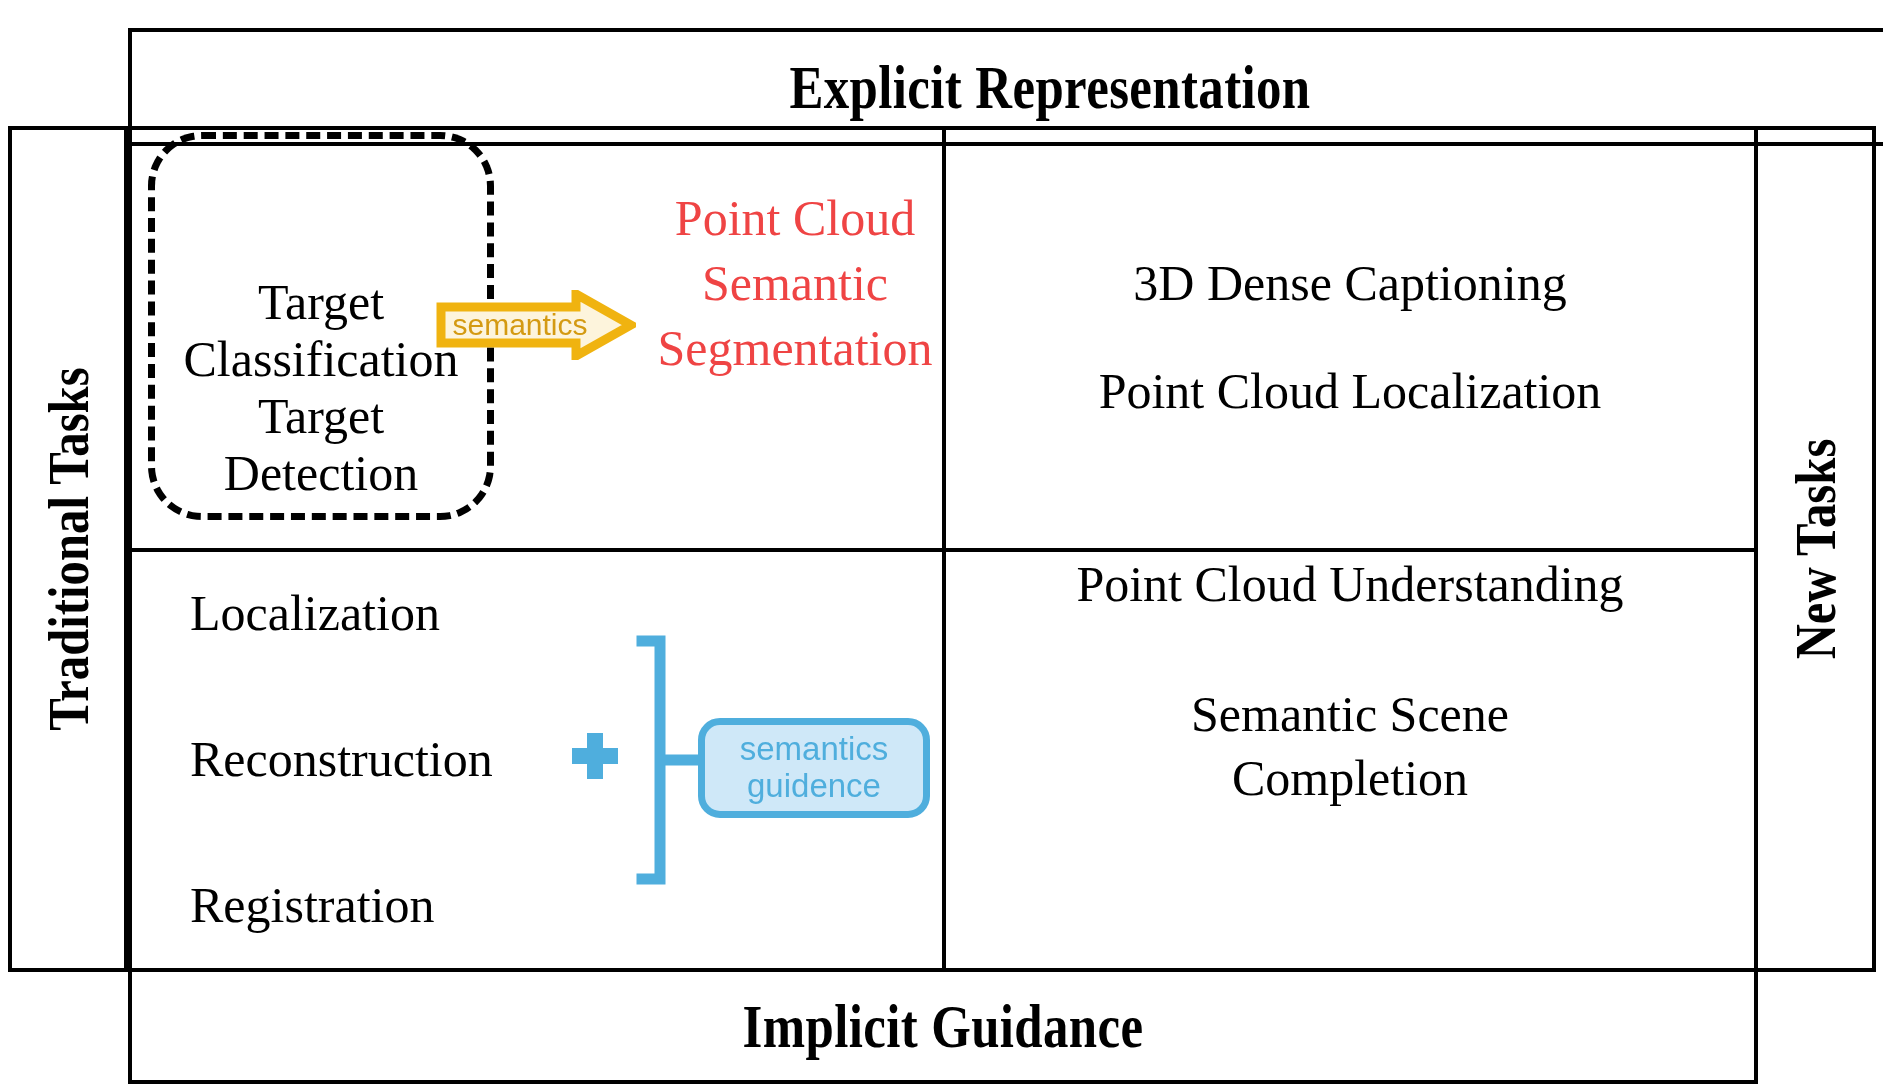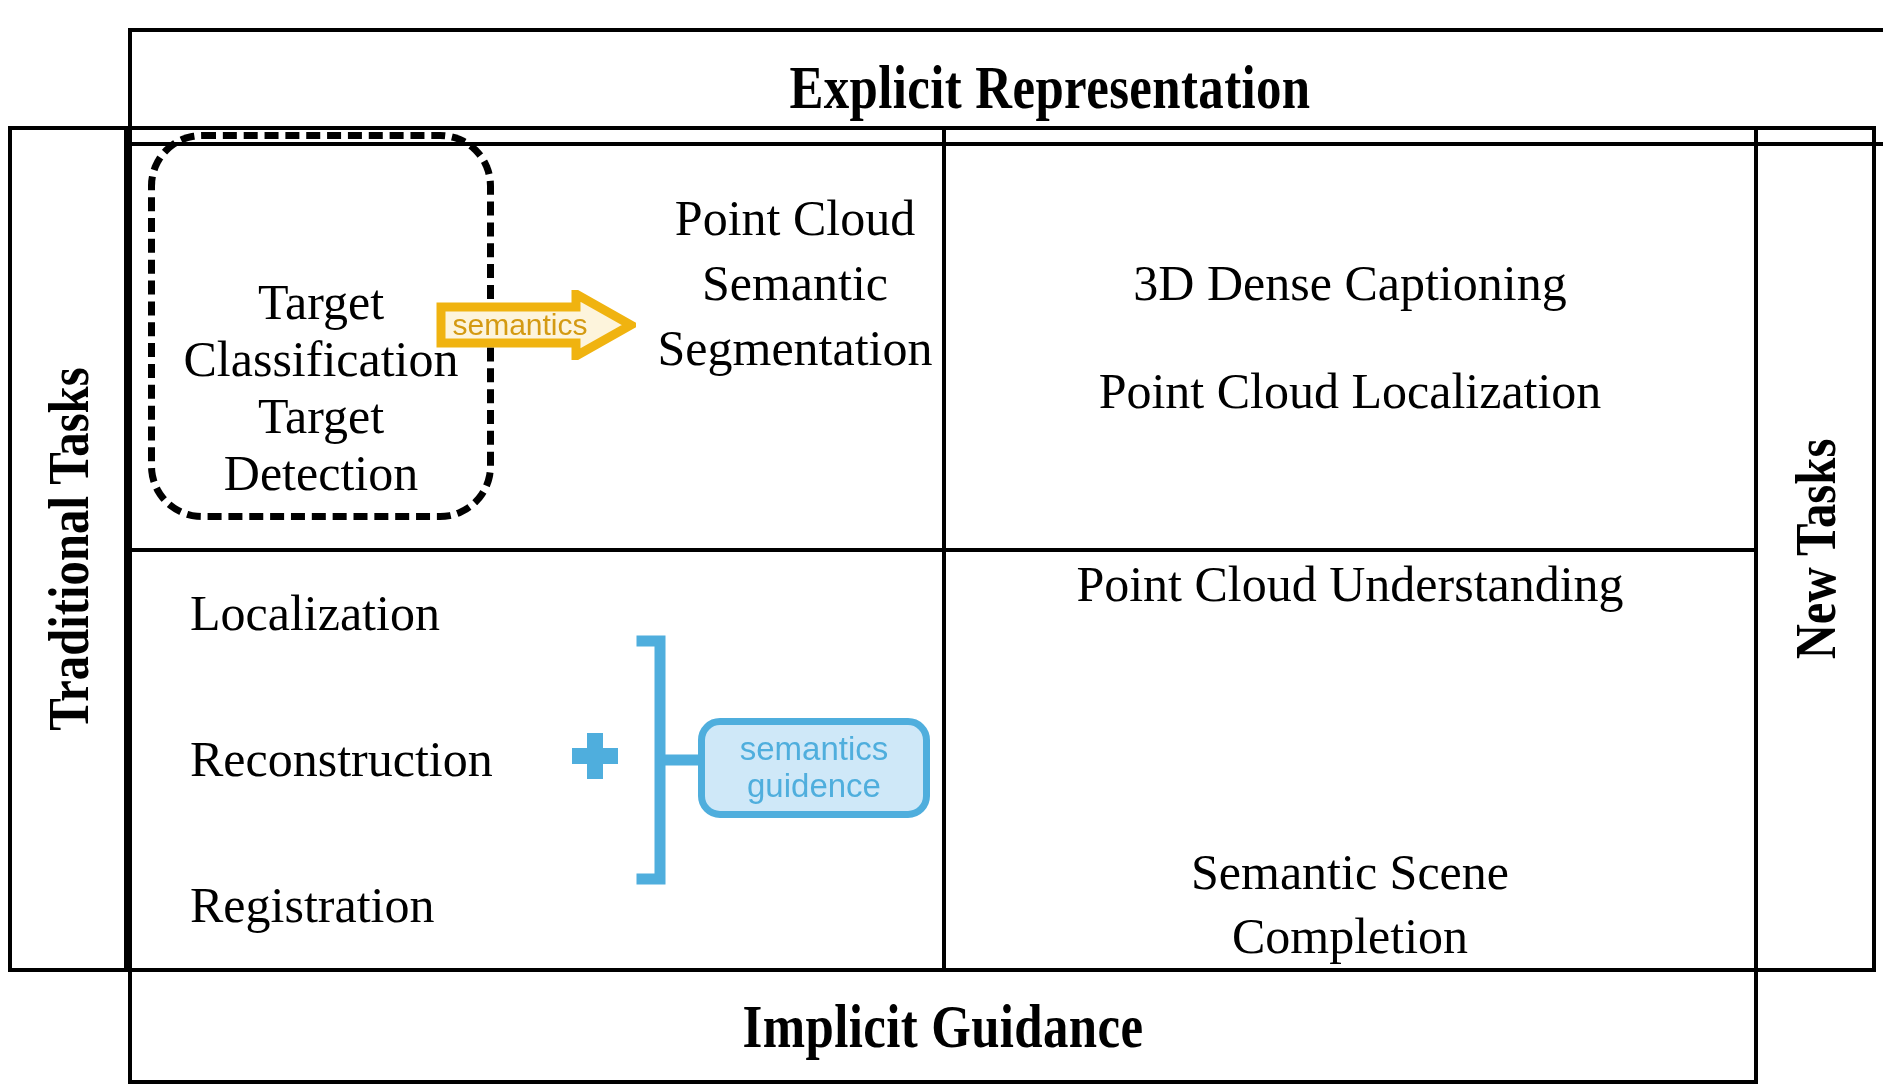--- a/index.html
+++ b/index.html
@@ -150,21 +150,21 @@
 
   
   #pcss {
     position: absolute;
     left: 640px;
     top: 186px;
     width: 310px;
     text-align: center;
     font-size: 50px;
     line-height: 1.30;
-    color: #000000;
+    color: #ef4444;
   }
 
   
   #sem-arrow {
     position: absolute;
     left: 436px;
     top: 290px;
     width: 200px;
     height: 70px;
   }
@@ -277,21 +277,21 @@
   
   #br-list {
     position: absolute;
     left: 946px;
     top: 552px;
     width: 808px;
     height: 416px;
     display: flex;
     flex-direction: column;
     align-items: center;
-    justify-content: space-between;
+    justify-content: flex-start;
     gap: 66px;
   }
   #br-list .task-item {
     font-size: 50px;
     color: #000000;
     text-align: center;
     line-height: 1.28;
     white-space: pre-line;
   }
 </style>

